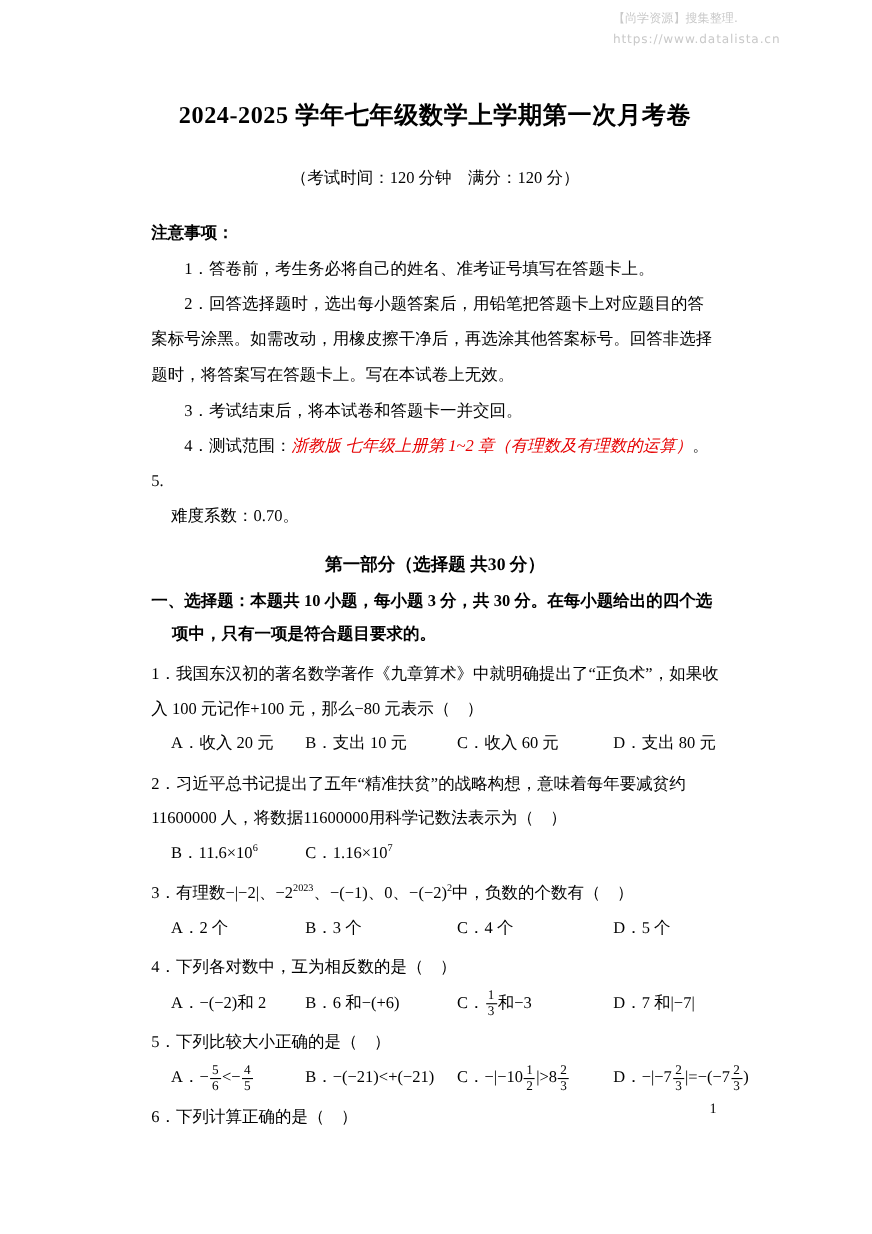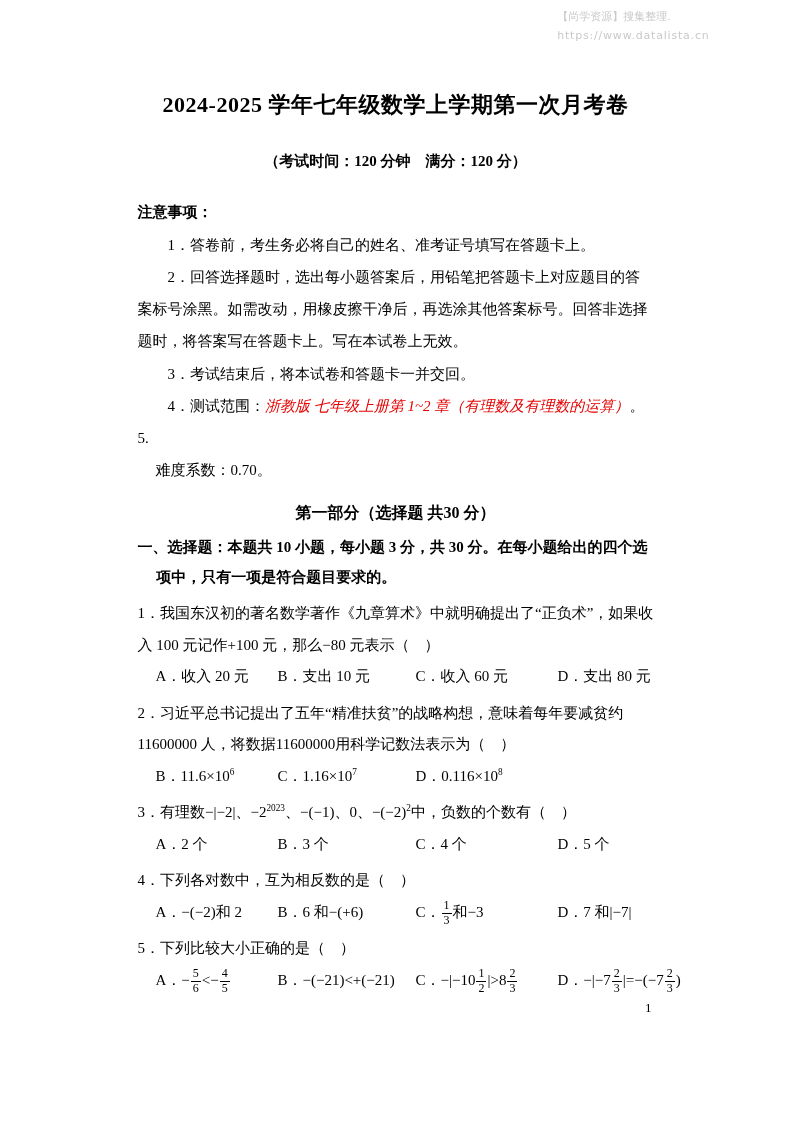--- a/index.html
+++ b/index.html
@@ -30,21 +30,21 @@
     margin: 0;
     text-align: center;
     font-size: 22px;
     font-weight: bold;
     letter-spacing: 0.5px;
   }
   .subtitle {
     margin-top: 32px;
     text-align: center;
     font-size: 15px;
-    font-weight: bold;
+    font-weight: normal;
   }
   .notice { margin-top: 26px; }
   .notice-heading { font-weight: bold; line-height: 2.1; }
   .notice-item { margin: 0; line-height: 2.15; text-indent: 2em; }
   .notice-item-5 { text-indent: 1.2em; }
   .section-heading {
     margin: 16px 0 8px 0;
     text-align: center;
     font-size: 16px;
     font-weight: bold;
@@ -123,21 +123,20 @@
         <span class="opt">C．收入 60 元</span>
         <span class="opt">D．支出 80 元</span>
       </div>
     </div>
 
     <div class="question">
       <p class="stem">2．习近平总书记提出了五年“精准扶贫”的战略构想，意味着每年要减贫约11600000 人，将数据11600000用科学记数法表示为（　）</p>
       <div class="options">
         <span class="opt">B．11.6×10<sup>6</sup></span>
         <span class="opt">C．1.16×10<sup>7</sup></span>
-        <span class="opt">D．0.116×10<sup>8</sup></span>
       </div>
     </div>
 
     <div class="question">
       <p class="stem">3．有理数−|−2|、−2<sup>2023</sup>、−(−1)、0、−(−2)<sup>2</sup>中，负数的个数有（　）</p>
       <div class="options">
         <span class="opt">A．2 个</span>
         <span class="opt">B．3 个</span>
         <span class="opt">C．4 个</span>
         <span class="opt">D．5 个</span>
@@ -178,18 +177,21 @@
         <span class="opt">D．−|−7<span class="frac">
               <span class="fn">2</span>
               <span class="fd">3</span>
             </span>|=−(−7<span class="frac">
               <span class="fn">2</span>
               <span class="fd">3</span>
             </span>)</span>
       </div>
     </div>
 
+    <div class="question">
+      <p class="stem">6．下列计算正确的是（　）</p>
+    </div>
 
   </div>
 
   <div class="page-number">1</div>
 
 </div>
 
 </body></html>

